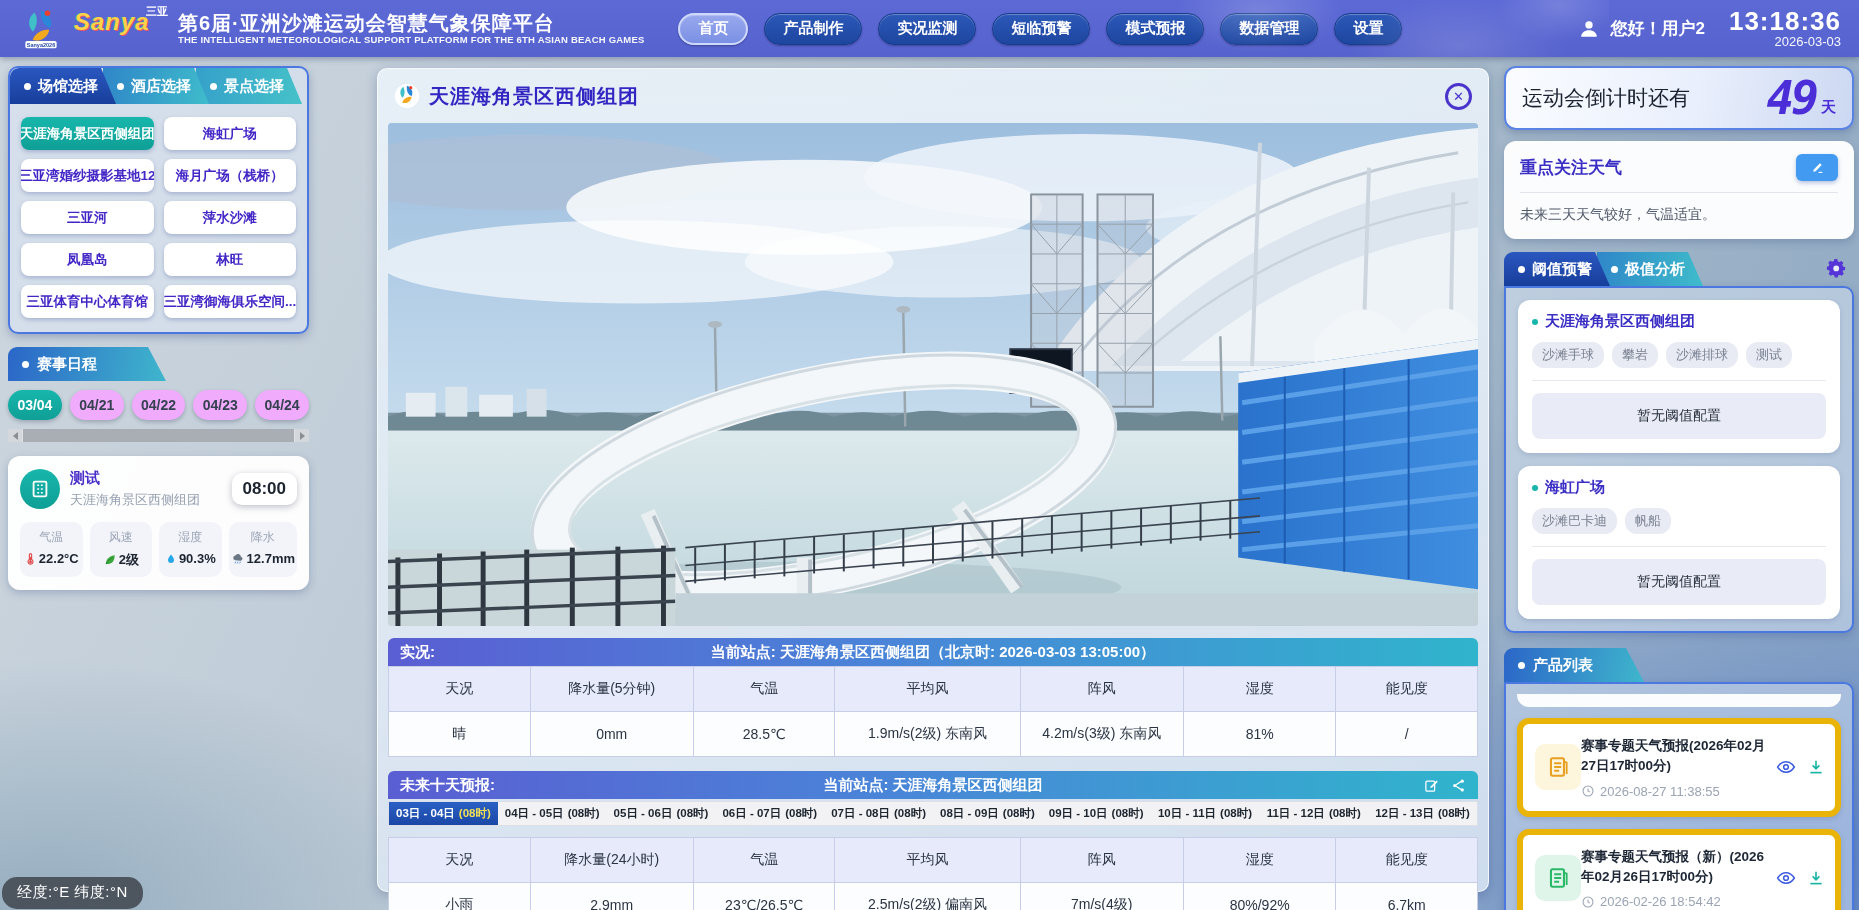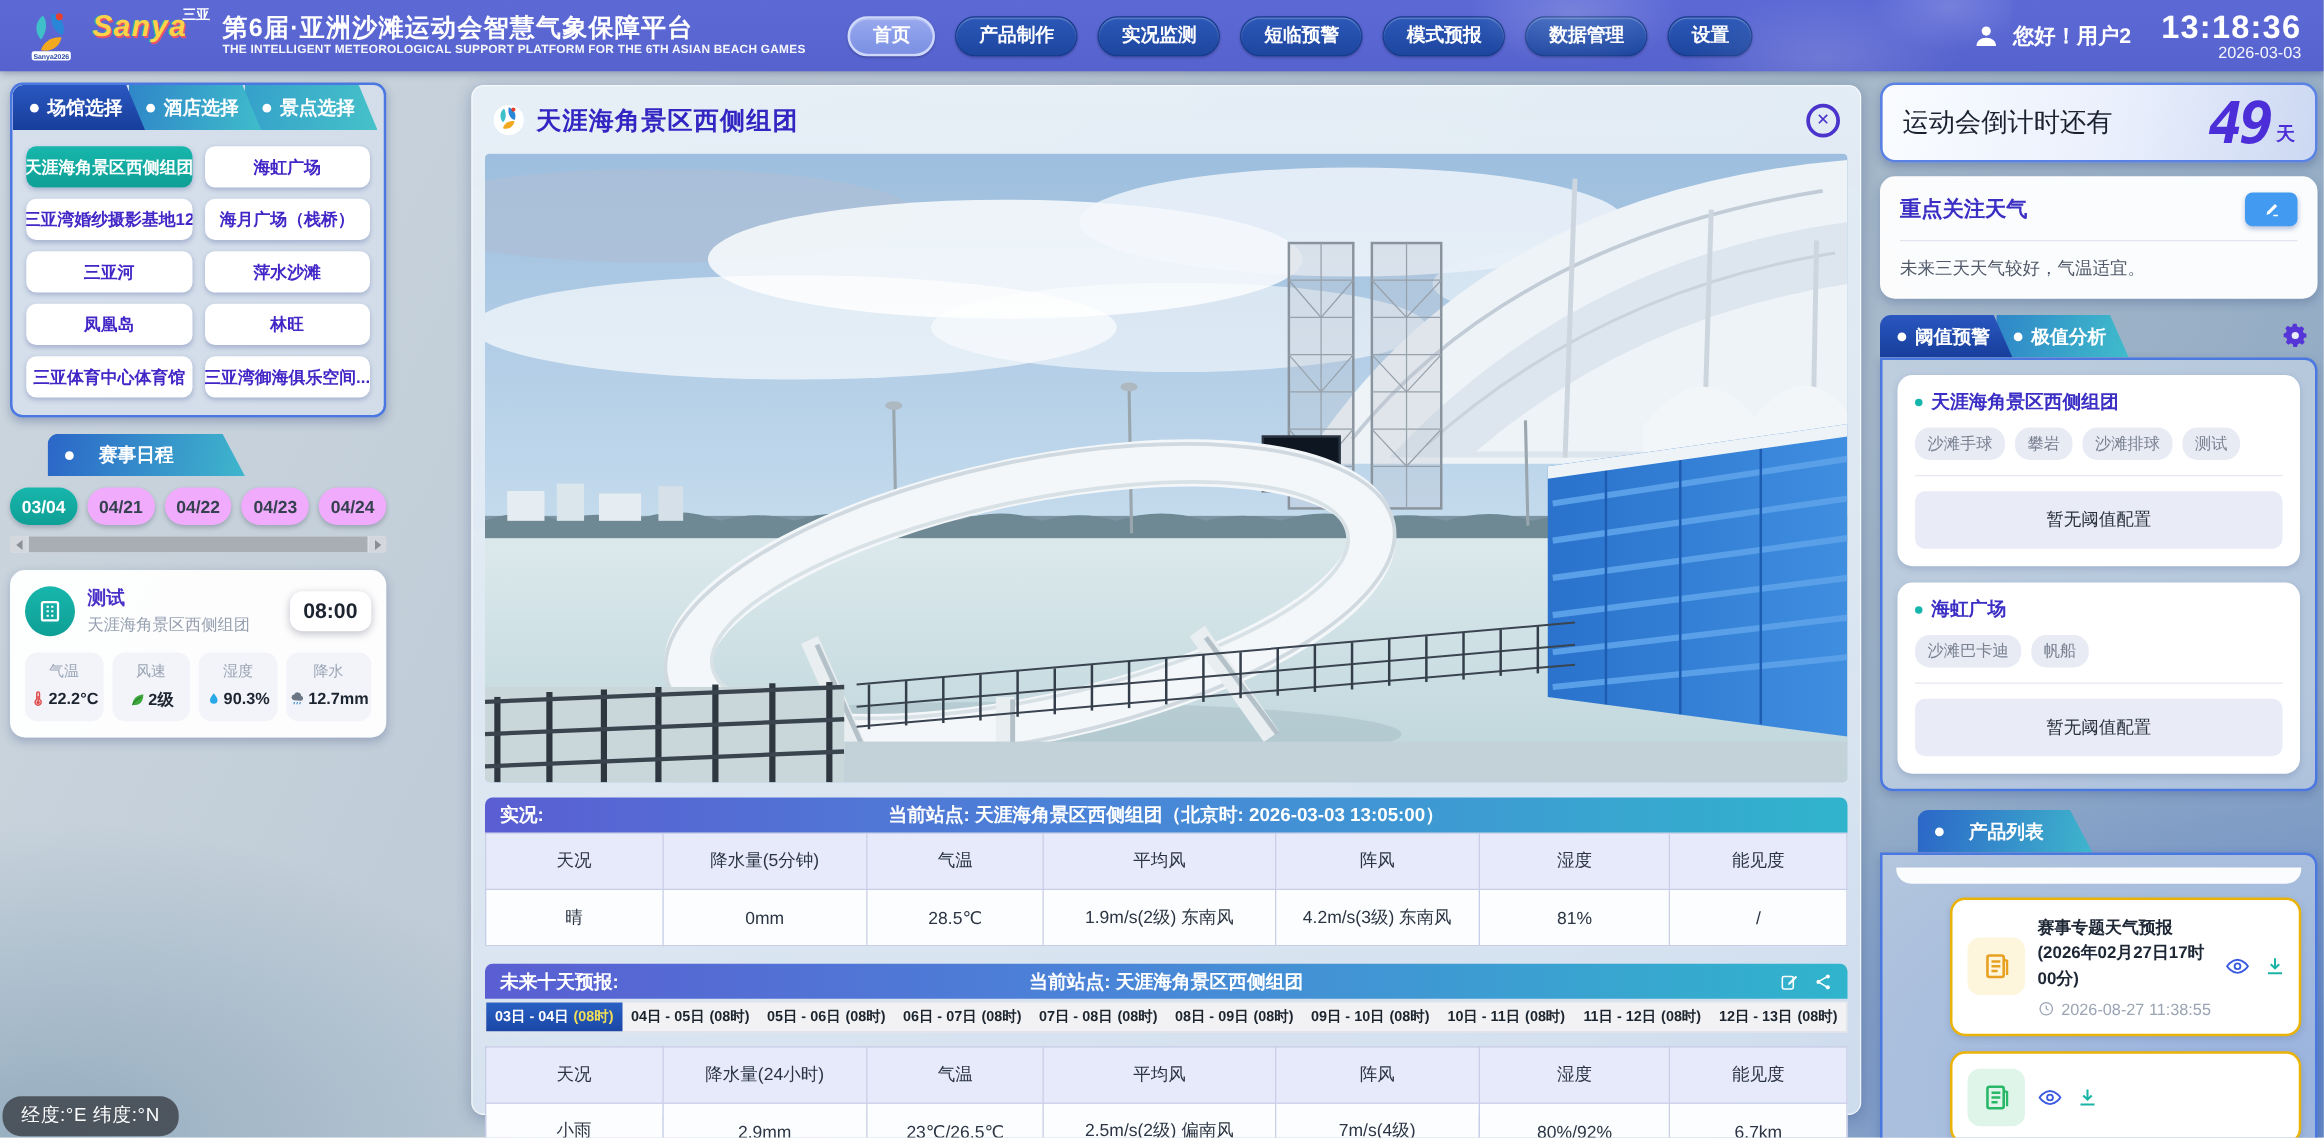--- a/index.html
+++ b/index.html
@@ -52,21 +52,21 @@
   .tabstrip{display:flex; height:36px; position:relative;}
   .ts-tab{display:flex; align-items:center; gap:7px; padding:0 18px 0 14px; color:#fff;
     font-weight:bold; font-size:15px; white-space:nowrap;
     clip-path:polygon(0 0, calc(100% - 15px) 0, 100% 100%, 0 100%); margin-right:-13px; cursor:pointer;}
   .ts-tab .dot{width:7px; height:7px; border-radius:50%; background:#fff; flex:0 0 auto;}
   .ts-blue{background:linear-gradient(#2a57c0,#173e9b); z-index:3; border-radius:9px 0 0 0;}
   .ts-teal{background:linear-gradient(100deg,#2f86c8,#3fbccb); z-index:2;}
   .ts-teal2{background:linear-gradient(100deg,#35a0ca,#46c2c9); z-index:1;}
   .single-tab{height:34px; width:158px; clip-path:polygon(0 0, calc(100% - 18px) 0, 100% 100%, 0 100%);
     background:linear-gradient(100deg,#2b66c8,#3fb6cc); border-radius:9px 0 0 0;
-    display:flex; align-items:center; gap:20px; padding-left:14px; color:#fff; font-weight:bold; font-size:15px;margin-left:30px;}
+    display:flex; align-items:center; gap:8px; padding-left:14px; color:#fff; font-weight:bold; font-size:15px;}
 
   
   .sidebar{position:absolute; left:8px; top:66px; width:301px;}
   .venue-panel{border:2px solid #4a77e0; border-radius:10px; background:rgba(222,232,245,.55);
     box-shadow:0 3px 8px rgba(40,60,120,.3); overflow:hidden;}
   .venue-grid{display:grid; grid-template-columns:1fr 1fr; gap:9px 10px; padding:13px 11px 14px;}
   .venue-btn{height:33px; background:#fff; border-radius:8px; display:flex; align-items:center; justify-content:center;
     color:#4326c6; font-weight:bold; font-size:13.5px; box-shadow:0 2px 4px rgba(50,70,140,.28);
     white-space:nowrap; overflow:hidden; padding:0 4px; cursor:pointer;}
   .venue-btn.active{background:linear-gradient(#17b6ac,#0f9f96); color:#fff;}
@@ -152,22 +152,22 @@
   .w-title .dot{width:6px; height:6px; border-radius:50%; background:#17b6ac;}
   .w-tags{display:flex; gap:8px; margin-top:11px; flex-wrap:wrap;}
   .tag{background:#e8eaf4; border-radius:12px; padding:4px 10px; font-size:13px; color:#7a8292; white-space:nowrap;}
   .w-div{border-top:1px solid #e6e8f0; margin-top:12px;}
   .w-empty{margin-top:12px; background:#e9ecf6; border-radius:8px; height:46px; display:flex; align-items:center;
     justify-content:center; color:#2a3240; font-size:14px;}
   .prod-section{margin-top:15px;}
   .prod-panel{border:2px solid #4a77e0; border-radius:0 10px 10px 10px; background:rgba(216,228,243,.5);
     padding:10px 11px 11px; box-shadow:0 3px 8px rgba(40,60,120,.25);}
   .prod-sliver{height:13px; background:rgba(255,255,255,.95); border-radius:0 0 12px 12px; margin-bottom:11px;}
-  .p-card{background:#fff; border:2px solid #eab308; border-radius:12px; padding:12px 10px 12px 12px;
-    display:flex; align-items:center; gap:10px; box-shadow:0 2px 5px rgba(50,70,130,.18);margin-left:43px;}
+  .p-card{background:#fff; border:6px solid #eab308; border-radius:12px; padding:12px 10px 12px 12px;
+    display:flex; align-items:center; box-shadow:0 2px 5px rgba(50,70,130,.18);}
   .p-card + .p-card{margin-top:12px;}
   .p-icon{width:46px; height:46px; border-radius:10px; display:flex; align-items:center; justify-content:center; flex:0 0 auto;}
   .p-icon.orange{background:#fdf5dc;}
   .p-icon.green{background:#e0f5ea;}
   .p-mid{flex:1; min-width:0;}
   .p-title{font-weight:bold; font-size:13.5px; color:#1c2634; line-height:1.5;}
   .p-time{margin-top:7px; display:flex; align-items:center; gap:5px; color:#9aa4b4; font-size:13px;}
   .p-actions{display:flex; align-items:center; gap:11px; flex:0 0 auto;}
   .p-actions span{cursor:pointer; display:flex;}
 
@@ -776,20 +776,30 @@
         </div>
       </div>
       <div class="p-card">
         <div class="p-icon green">
           <svg width="26" height="26" viewBox="0 0 24 24">
             <rect x="5.5" y="4" width="12" height="16" rx="1.5" fill="none" stroke="#28b868" stroke-width="1.9"></rect>
             <path d="M8.5 8.5h6.5M8.5 12h6.5M8.5 15.5h4.5" stroke="#28b868" stroke-width="1.7"></path>
             <path d="M17.5 7l2.5 1v10.5" stroke="#28b868" stroke-width="1.7" fill="none"></path>
           </svg>
         </div>
+        <div class="p-mid">
+          <div class="p-title">赛事专题天气预报（新）(2026年02月26日17时00分)</div>
+          <div class="p-time">
+            <svg width="14" height="14" viewBox="0 0 24 24">
+              <circle cx="12" cy="12" r="8.5" fill="none" stroke="#9aa4b4" stroke-width="1.8"></circle>
+              <path d="M12 7.5V12l3.2 2" stroke="#9aa4b4" stroke-width="1.8" fill="none"></path>
+            </svg>
+            <span>2026-02-26 18:54:42</span>
+          </div>
+        </div>
         <div class="p-actions">
           <span>
             <svg width="20" height="20" viewBox="0 0 24 24">
                 <path d="M2 12s4-6.3 10-6.3S22 12 22 12s-4 6.3-10 6.3S2 12 2 12z" fill="none" stroke="#3a5ae0" stroke-width="1.8"></path>
                 <circle cx="12" cy="12" r="2.8" fill="none" stroke="#3a5ae0" stroke-width="1.8"></circle>
               </svg>
           </span>
           <span>
             <svg width="18" height="18" viewBox="0 0 24 24">
                 <path d="M12 3.5V14M7.5 9.8l4.5 4.5 4.5-4.5" stroke="#1ab4a4" stroke-width="2.2" fill="none"></path>

